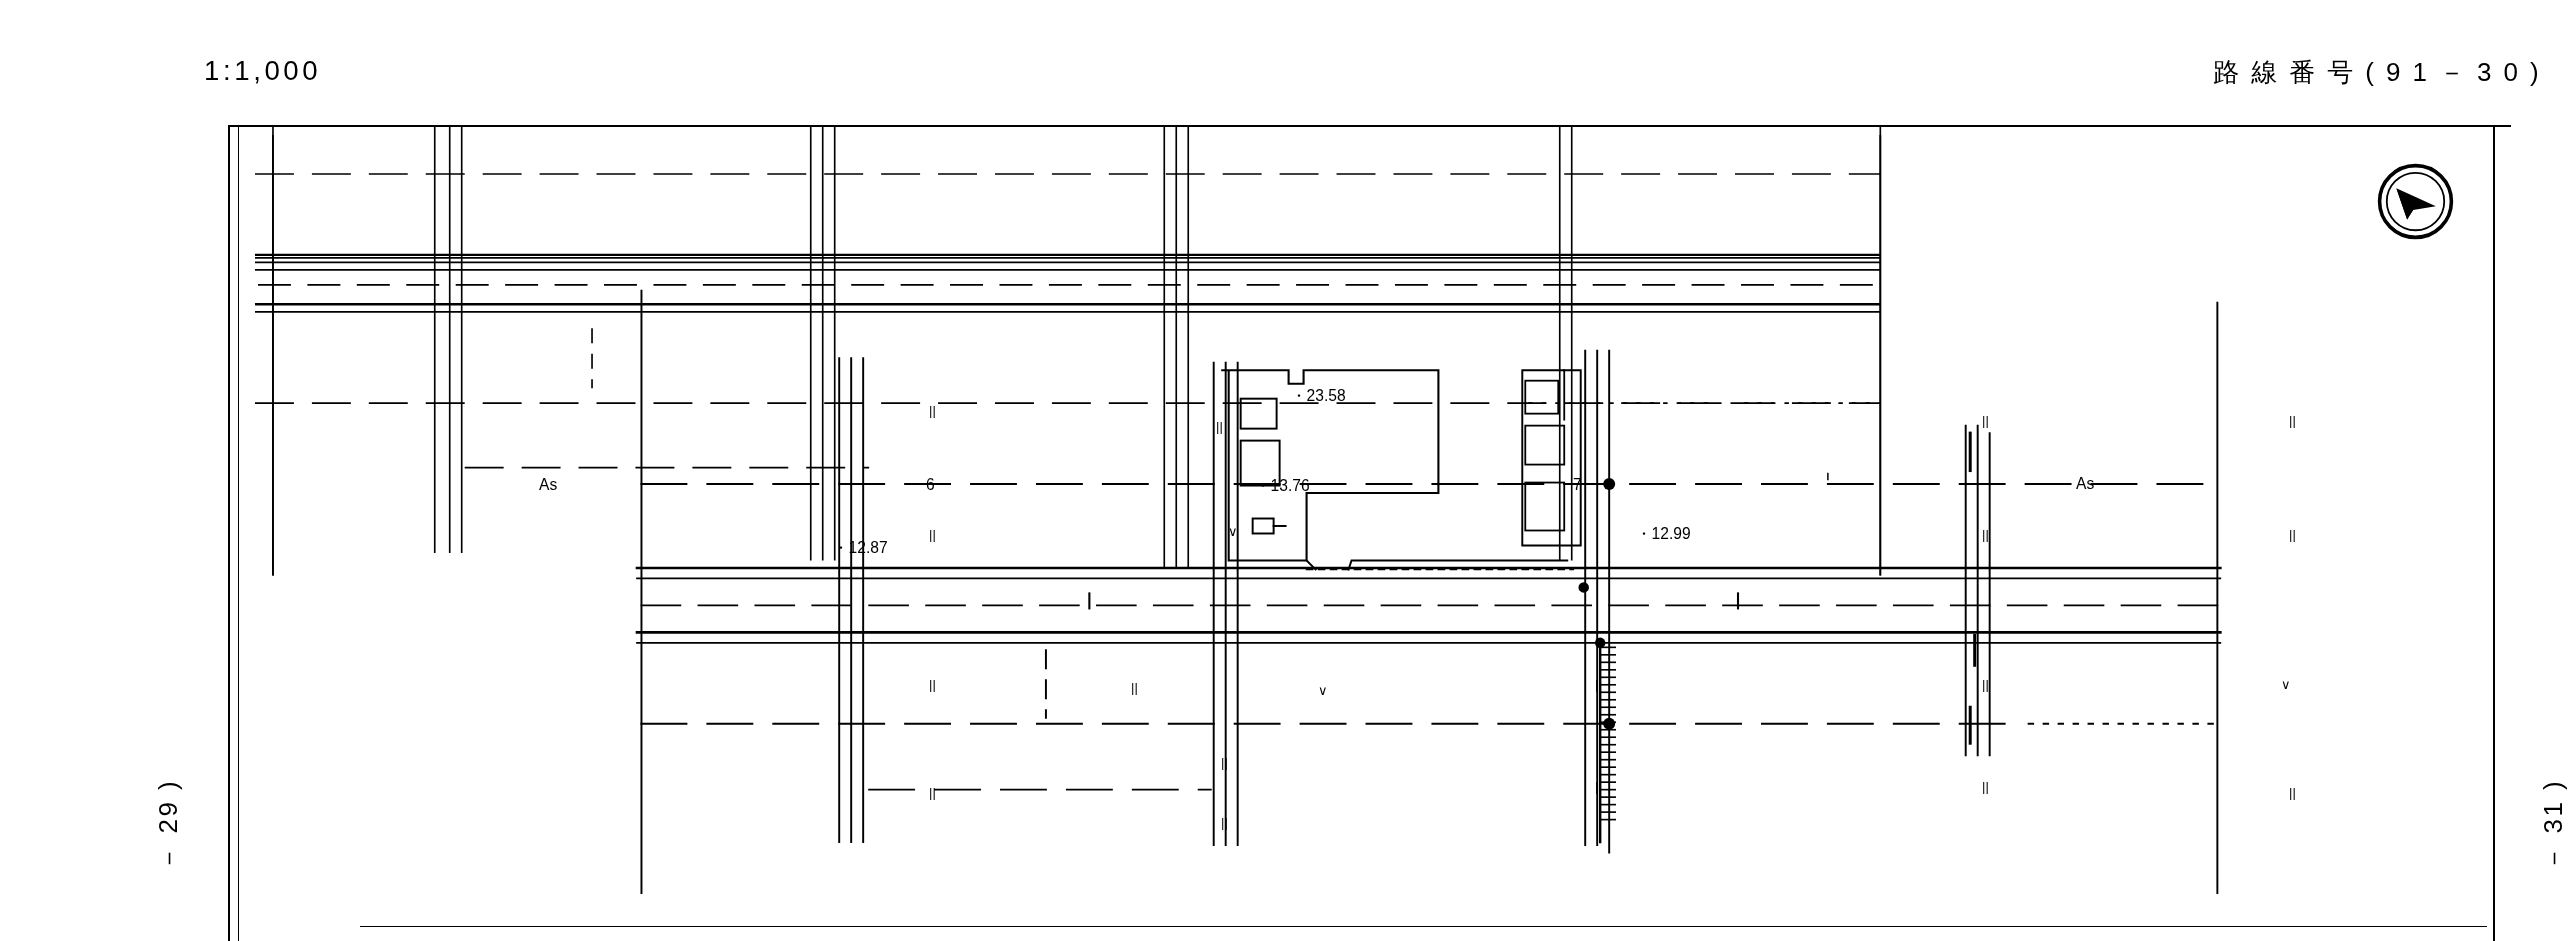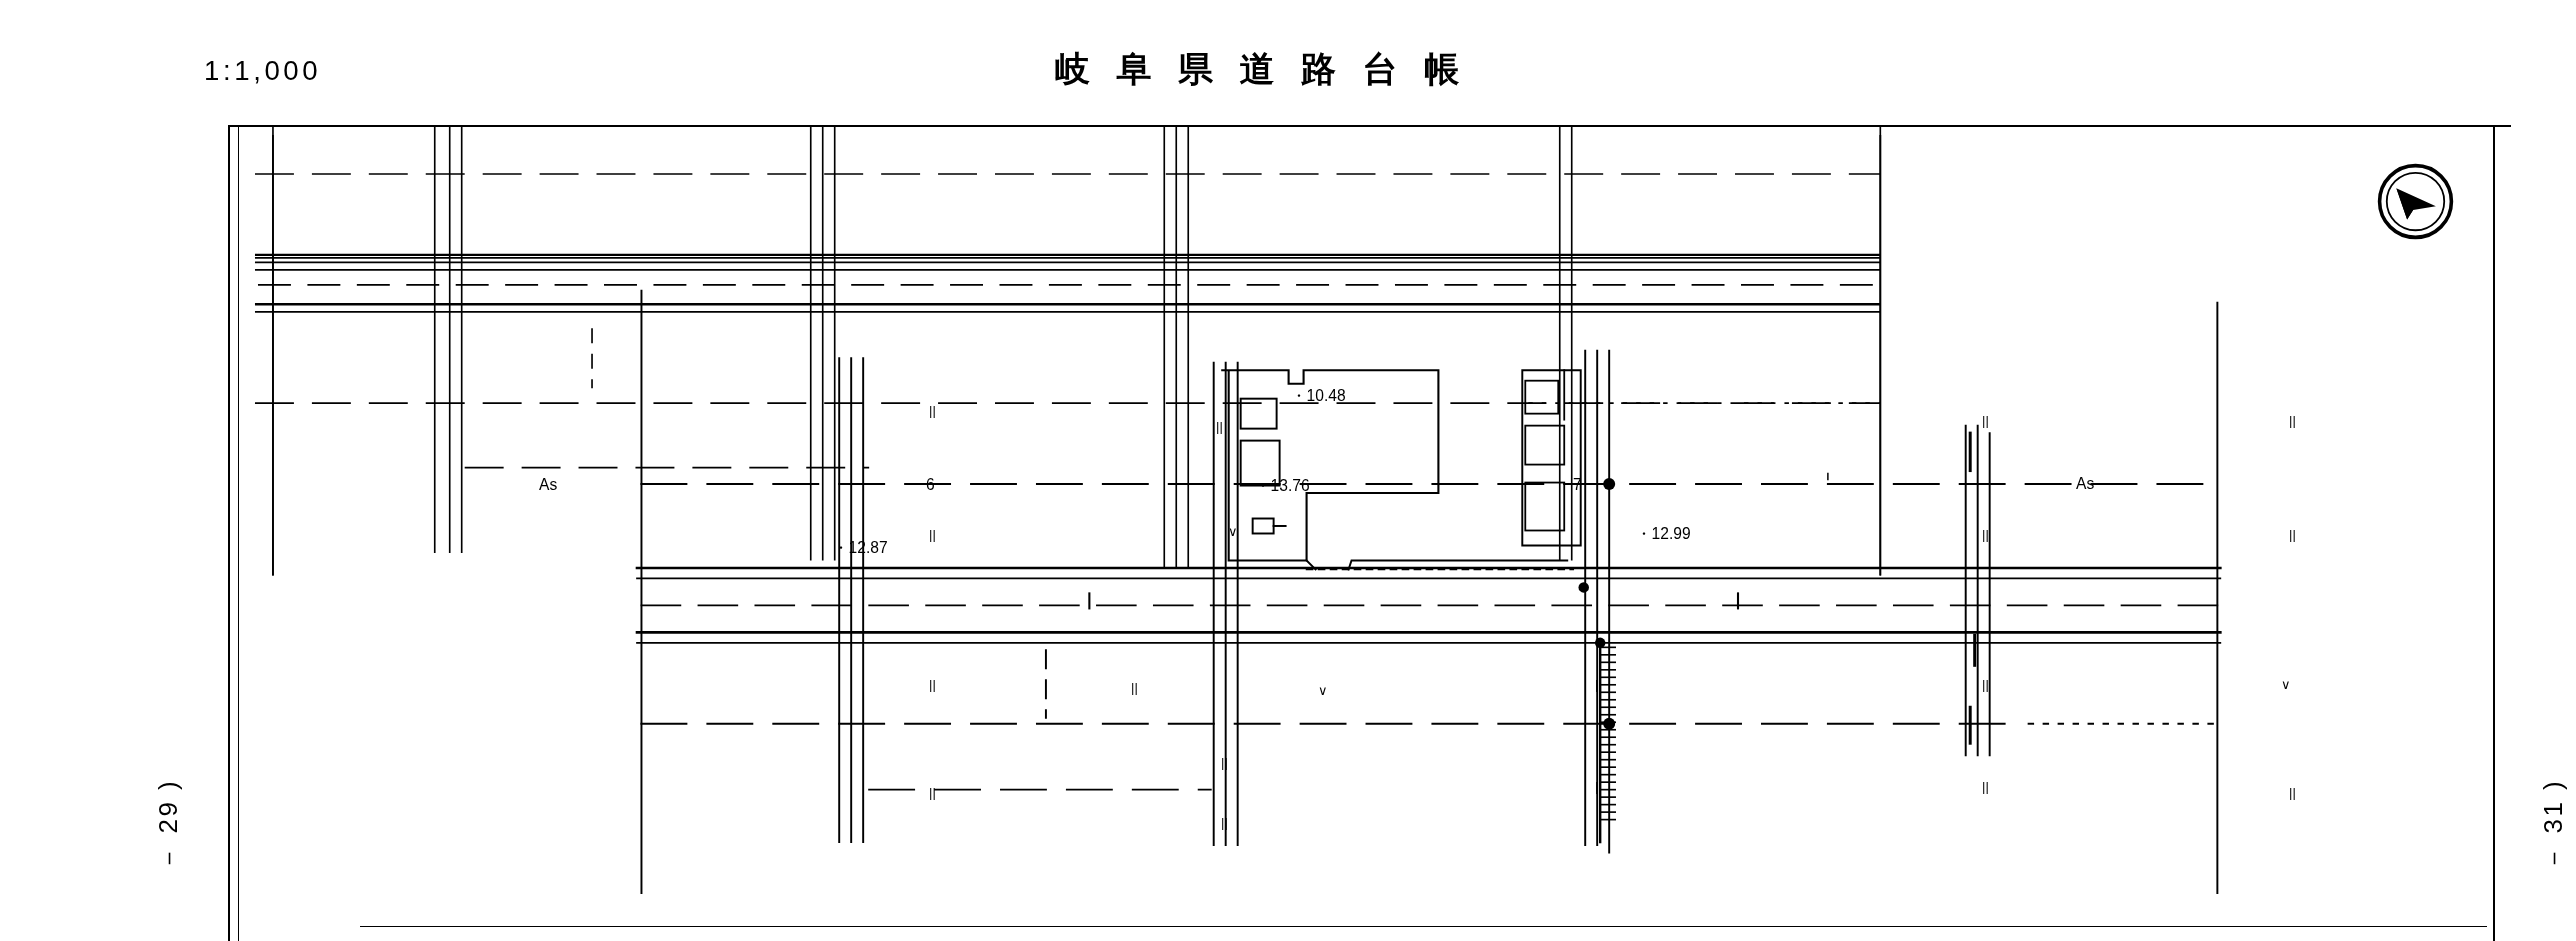--- a/index.html
+++ b/index.html
@@ -140,21 +140,21 @@
   }
   .maplabel.tiny  { font-size: 13px; }
 </style>
 </head>
 <body>
 
 <div id="sheet">
 
   <div class="header">
     <div class="scale-label">1:1,000</div>
-    <div class="sheet-title">岐 阜 県 道 路 台 帳</div>
+    <div class="route-number">路 線 番 号 (  9 1  －  3 0  )</div>
   </div>
 
   <div class="frame-outer"></div>
   <div class="frame-inner-left"></div>
   <div class="frame-right"></div>
   <div class="frame-bottom-rule"></div>
 
   <div class="page-left">－ 29 )</div>
   <div class="page-right">－ 31 )</div>
 
@@ -322,21 +322,21 @@
       </g>
     </svg>
   </div>
 
   <div class="maplabel" style="left:539px; top:476px;">As</div>
   <div class="maplabel" style="left:2076px; top:475px;">As</div>
 
   <div class="maplabel" style="left:926px; top:476px;">6</div>
   <div class="maplabel" style="left:1573px; top:476px;">7</div>
 
-  <div class="maplabel" style="left:1291px; top:386px;">・10.48</div>
+  <div class="maplabel" style="left:1291px; top:386px;">・23.58</div>
   <div class="maplabel" style="left:1255px; top:476px;text-align:right;">・13.76</div>
   <div class="maplabel" style="left:833px; top:538px;">・12.87</div>
   <div class="maplabel" style="left:1636px; top:524px;">・12.99</div>
 
   <div id="field-symbols">
       <div class="maplabel tiny" style="left: 929px; top: 403px;">||</div>
       <div class="maplabel tiny" style="left: 1216px; top: 419px;">||</div>
       <div class="maplabel tiny" style="left: 1982px; top: 413px;">||</div>
       <div class="maplabel tiny" style="left: 2289px; top: 413px;">||</div>
       <div class="maplabel tiny" style="left: 929px; top: 527px;">||</div>

